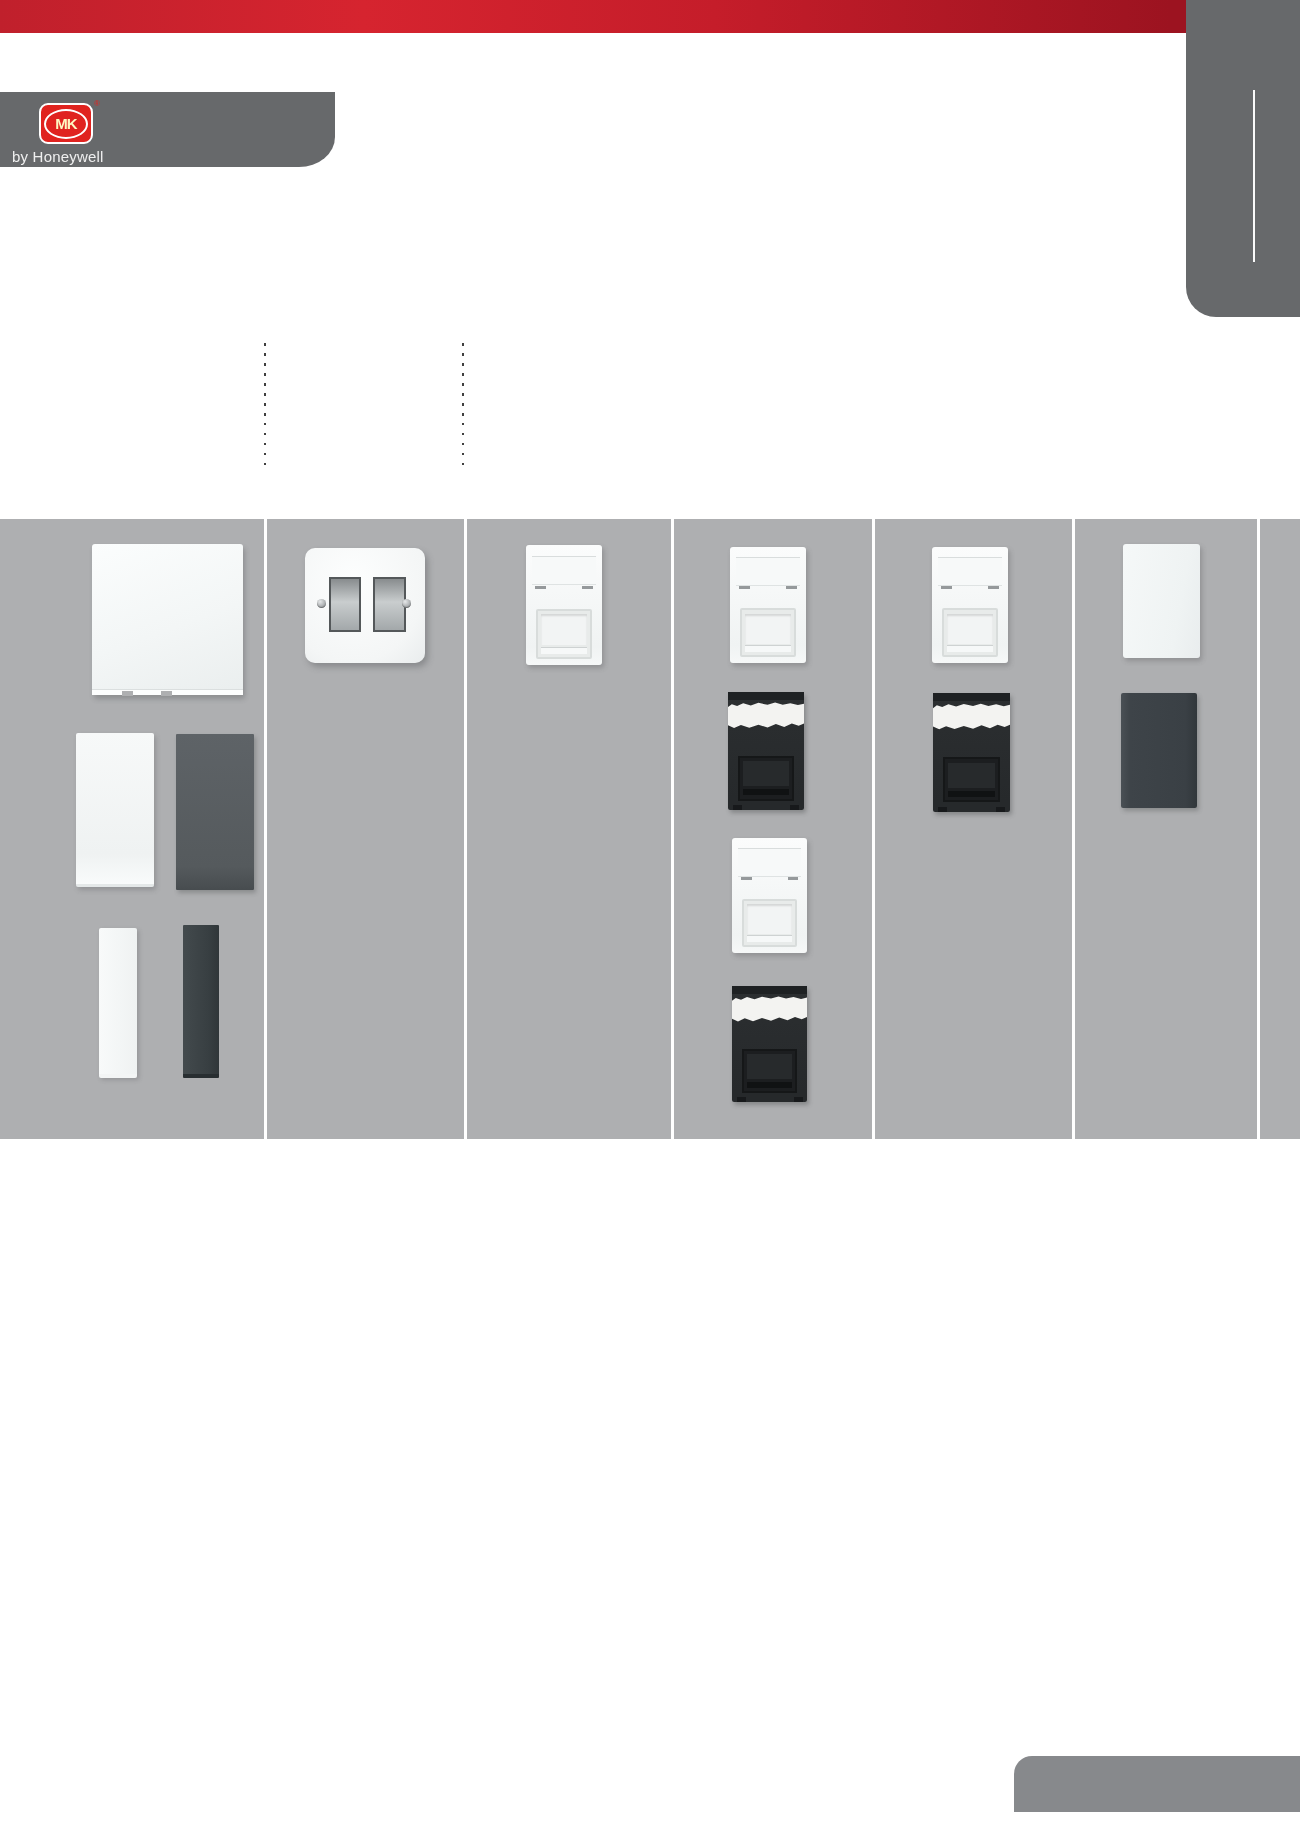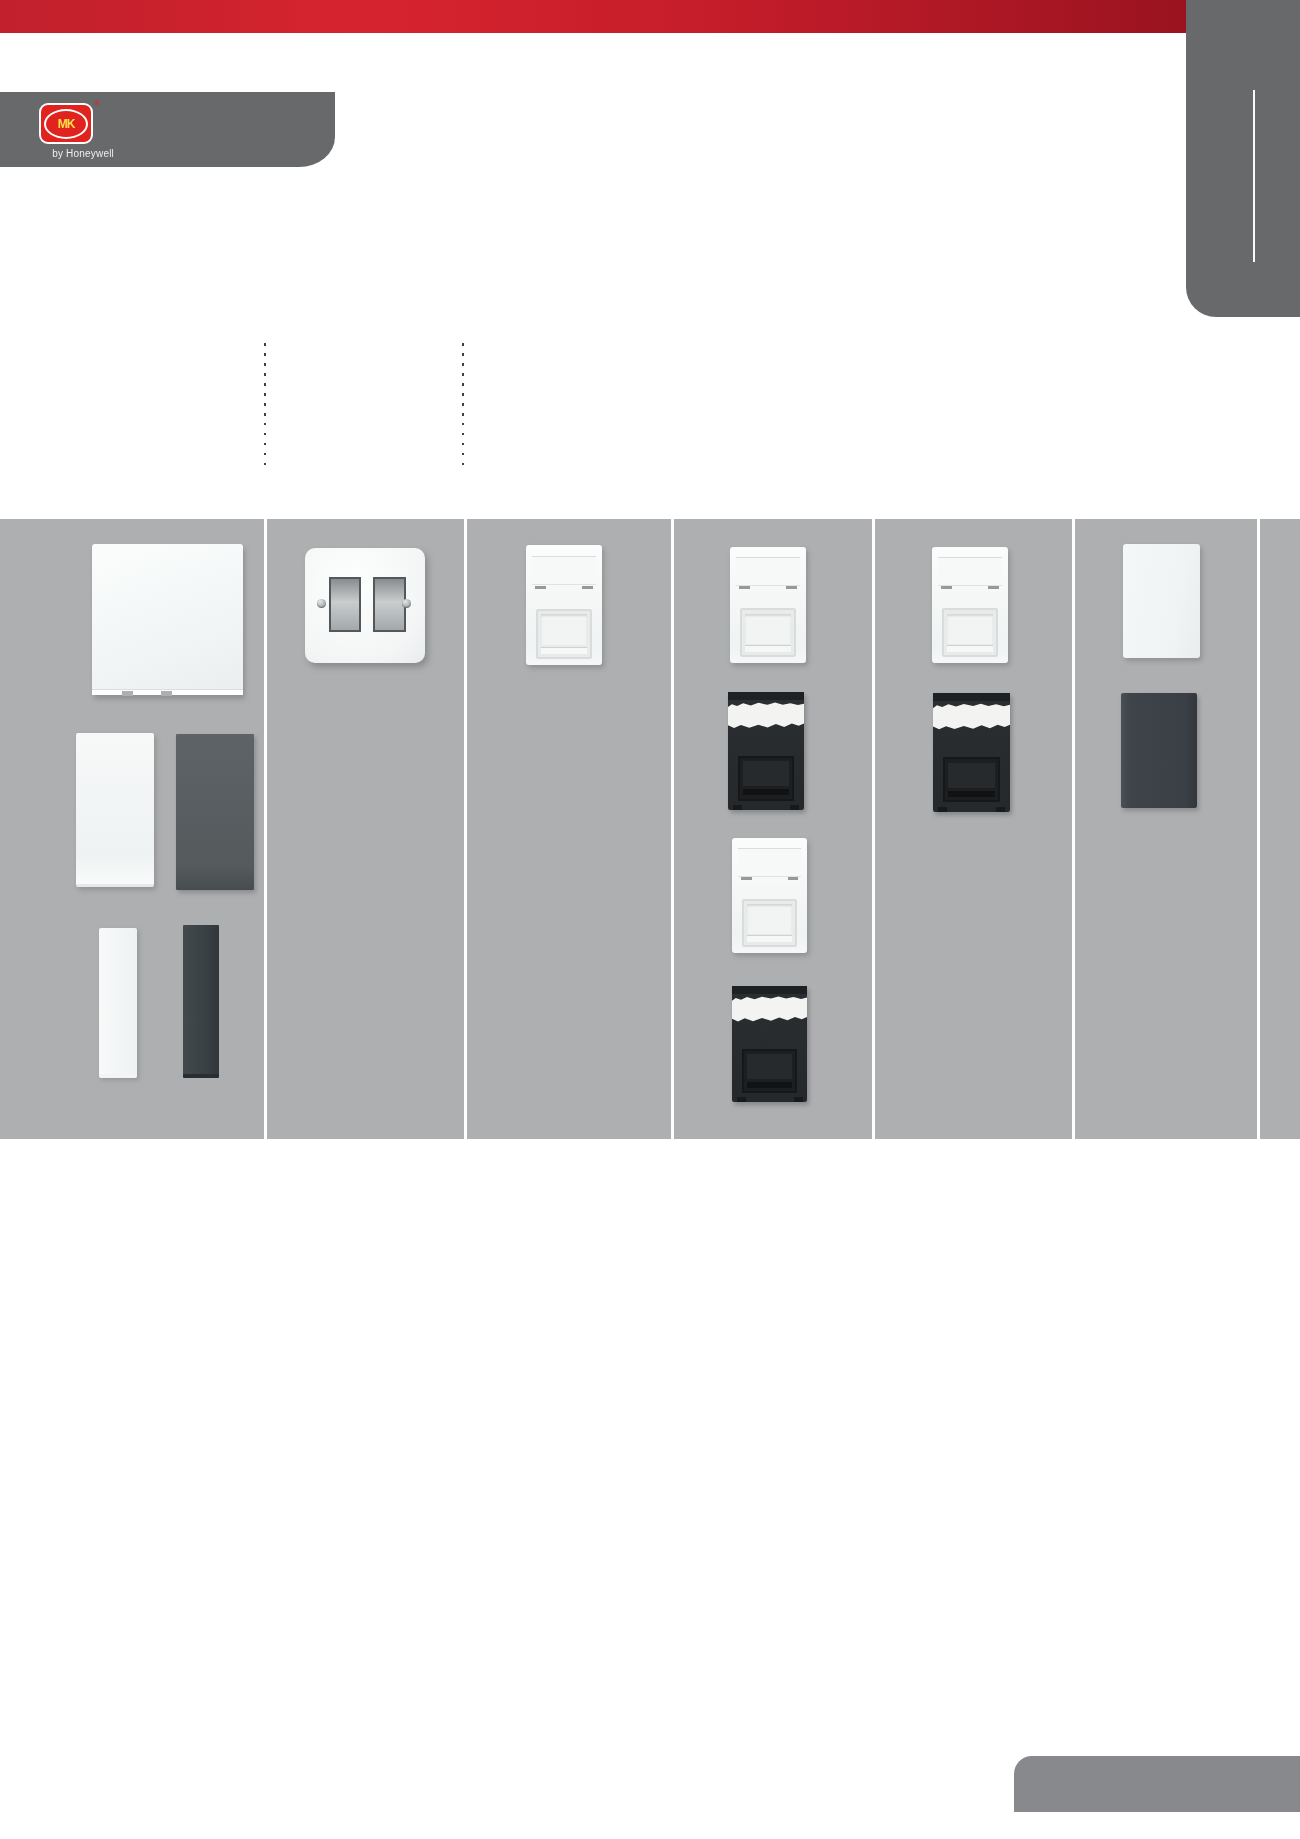--- a/index.html
+++ b/index.html
@@ -13,24 +13,24 @@
       var(--banner-right) 90%, var(--banner-right) 100%);}
 
   
   .brand-bar{position:absolute;left:0;top:92px;width:335px;height:75px;
     background:var(--brand-bar);border-bottom-right-radius:36px 30px;}
   .mk-logo{position:absolute;left:39px;top:11px;width:54px;height:41px;
     background:var(--logo-red);border:2px solid #ffffff;border-radius:9px;box-sizing:border-box;}
   .mk-ellipse{position:absolute;left:50%;top:50%;transform:translate(-50%,-50%);
     width:40px;height:26px;border:2.5px solid #ffffff;border-radius:50%;
     display:flex;align-items:center;justify-content:center;}
-  .mk-ellipse span{color:#fde047;font-weight:bold;font-size:12px;letter-spacing:-1px;line-height:1;}
+  .mk-ellipse span{color:#fef9c3;font-weight:bold;font-size:15px;letter-spacing:-1px;line-height:1;}
   .reg{position:absolute;right:-9px;top:-5px;color:var(--logo-red);font-size:8px;line-height:1;}
-  .logo-sub{position:absolute;left:18px;top:56px;width:96px;text-align:right;
-    color:#efefef;font-size:10px;letter-spacing:0.2px;}
+  .logo-sub{position:absolute;left:12px;top:56px;width:96px;text-align:left;
+    color:#efefef;font-size:15px;letter-spacing:0.2px;}
 
   
   .top-tab{position:absolute;left:1186px;top:0;width:114px;height:317px;
     background:var(--top-tab);border-bottom-left-radius:30px;}
   .tab-line{position:absolute;left:67px;top:90px;width:2px;height:172px;background:#fafafa;}
 
   
   .guide{position:absolute;width:2px;
     background:repeating-linear-gradient(to bottom, var(--guide-dot) 0 2.5px, transparent 2.5px 10px);}
 

